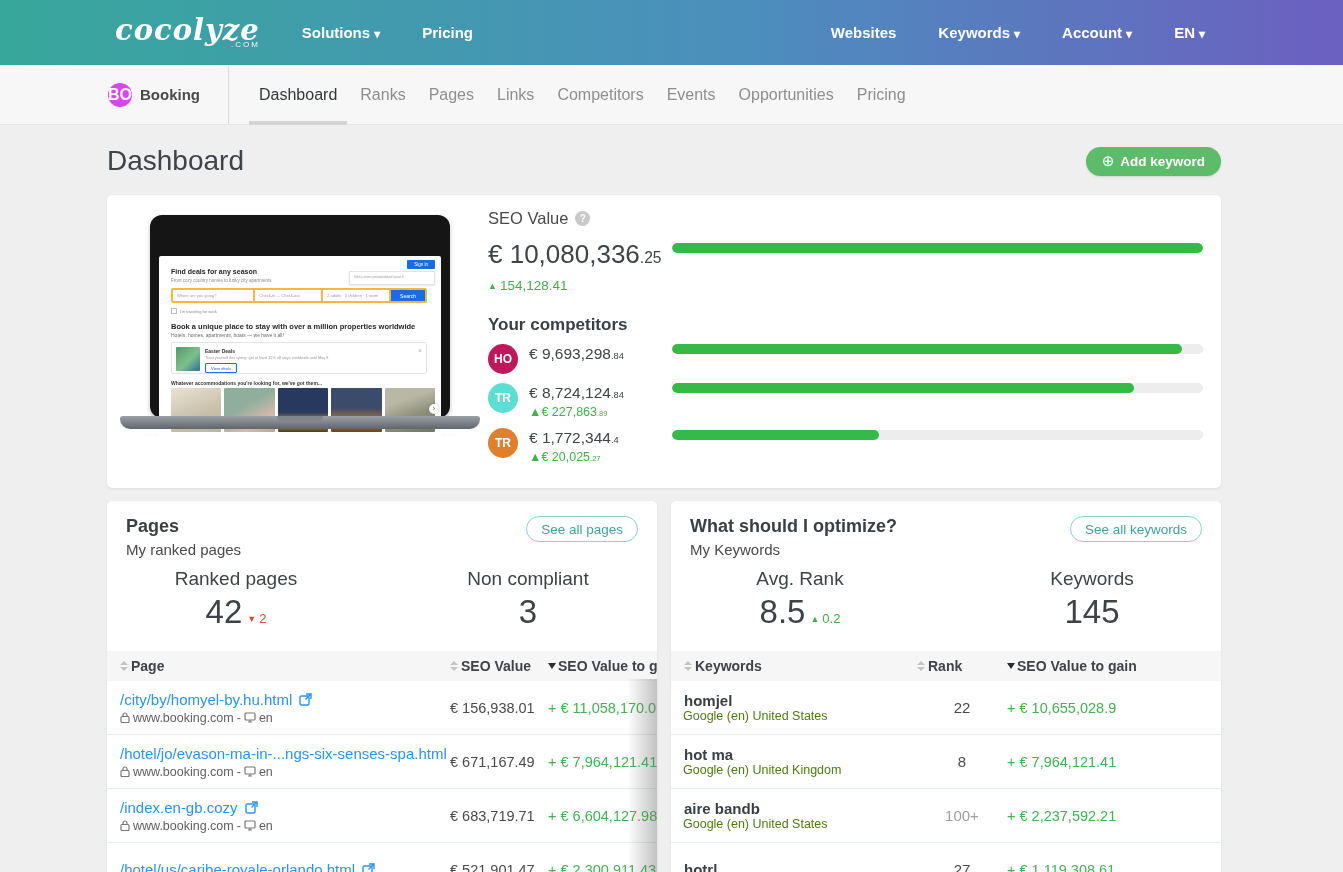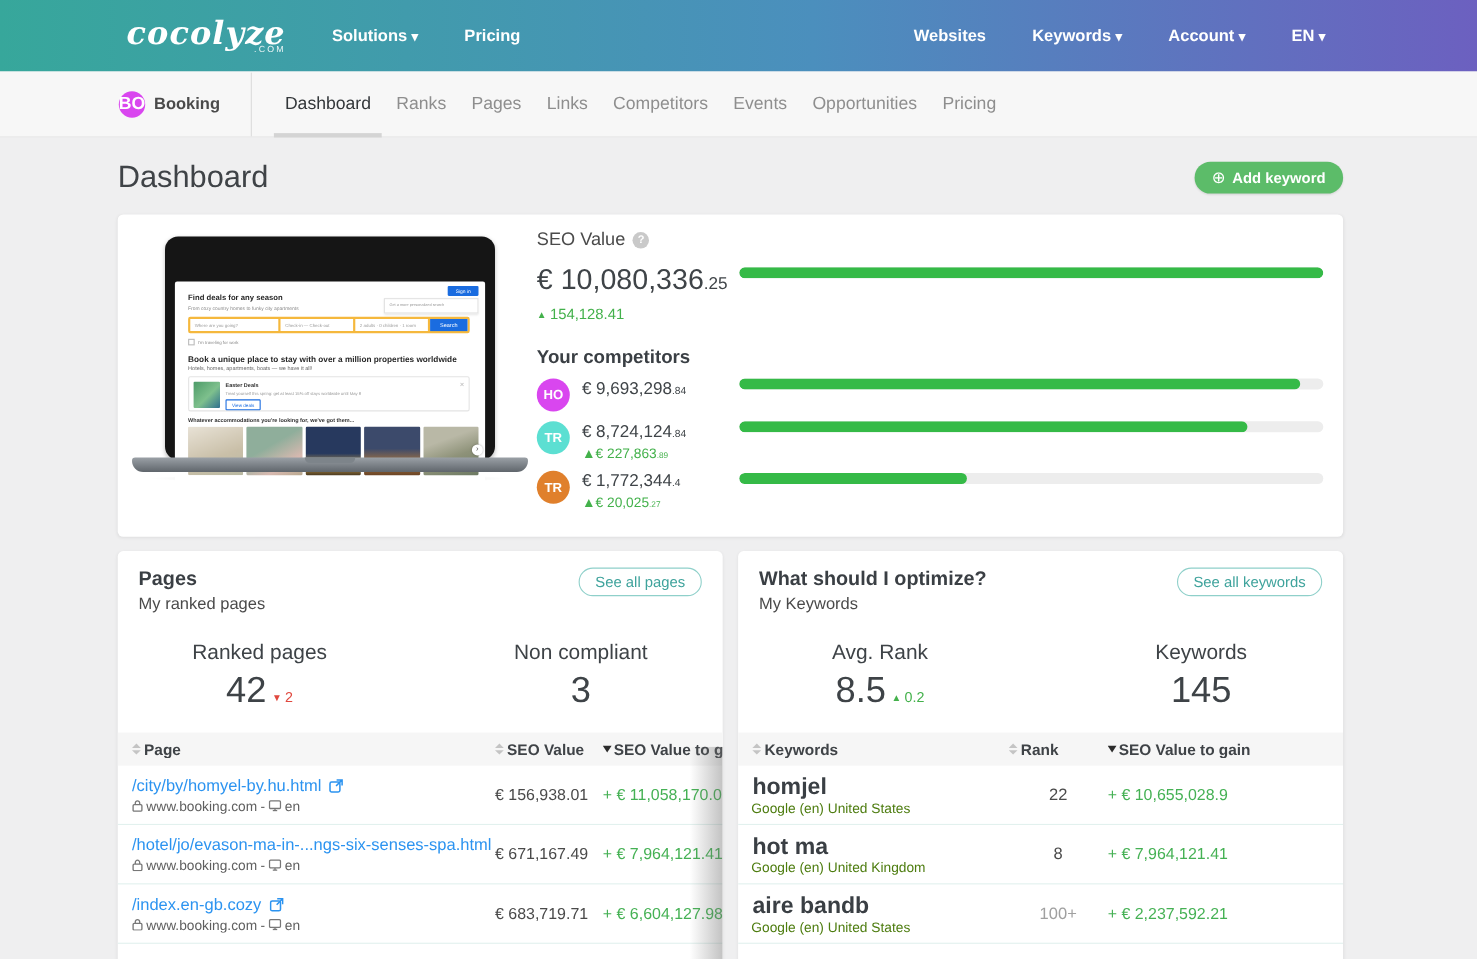--- a/index.html
+++ b/index.html
@@ -96,40 +96,40 @@
   .help-icon { width:15px; height:15px; border-radius:50%; background:#c9c9c9; color:#fff; font-size:10px; font-weight:bold;
                display:inline-flex; align-items:center; justify-content:center; margin-left:7px; cursor:pointer; }
   .seo-value { margin-top:11px; font-size:26px; color:#3f4448; }
   .dec { font-size:60%; }
   .delta { color:#43b14b; font-size:13.5px; margin-top:8px; }
   .delta .arrow, .stat-delta .arrow { font-size:9px; vertical-align:1px; margin-right:3px; }
   .competitors-title { margin-top:22px; font-size:17px; font-weight:bold; color:#3a3f44; }
   .competitor { display:flex; margin-top:9px; }
   .avatar { width:30px; height:30px; border-radius:50%; color:#fff; font-size:12px; font-weight:bold;
             display:flex; align-items:center; justify-content:center; flex-shrink:0; }
-  .avatar.purple { background:#d946ef; }
+  .avatar.purple { background:#be185d; }
   .avatar.teal { background:#5cdfd2; }
   .avatar.orange { background:#e0802c; }
   .comp-text { margin-left:11px; }
   .comp-value { font-size:15.5px; color:#3f4448; margin-top:1px; }
   .comp-delta { font-size:12.5px; color:#43b14b; margin-top:3px; }
   .bars { position:absolute; left:565px; top:0; width:531px; height:100%; }
   .bar-track { position:absolute; left:0; width:100%; height:10px; border-radius:5px; background:#ededed; overflow:hidden; }
   .bar-fill { height:100%; border-radius:5px; background:#35ba47; }
   .bt1 { top:48px; } .bt2 { top:149px; } .bt3 { top:188px; } .bt4 { top:235px; }
 
   
   .cards-row { display:flex; gap:14px; }
   .half-card { flex:1; min-height:420px; position:relative; overflow:hidden; }
   .card-head { display:flex; justify-content:space-between; align-items:flex-start; padding:15px 19px 0; }
   .card-title { font-size:18px; font-weight:bold; color:#3a3f44; }
   .card-subtitle { font-size:15px; color:#4a4a4a; margin-top:4px; }
   .btn-seeall { height:26px; padding:0 14px; border-radius:14px; border:1px solid #8fd0ca; background:#fff;
                 color:#3fa39c; font-size:13.5px; cursor:pointer; font-family:inherit; white-space:nowrap; }
-  .stats { display:flex; margin:25px 0 20px;gap:34px; }
+  .stats { display:flex; margin:10px 0 20px;gap:34px; }
   .stat { flex:1; text-align:center; }
   .stat-label { font-size:19px; color:#3e4347; }
   .stat-value { font-size:33px; color:#3e4347; margin-top:3px; }
   .stat-delta { font-size:13px; margin-left:5px; }
   .stat-delta.down { color:#e0483e; } .stat-delta.up { color:#43b14b; }
 
   .tbl-header { display:grid; background:#f6f6f6; height:30px; align-items:center; font-size:14px; font-weight:bold; color:#3f4347; }
   .pages-grid { grid-template-columns:343px 98px 1fr; }
   .kw-grid { grid-template-columns:246px 90px 1fr; }
   .th { display:flex; align-items:center; cursor:pointer; white-space:nowrap; overflow:hidden; }
@@ -142,21 +142,21 @@
                 border-top:6px solid #2c2c2c; margin-right:2px; }
   .trow { display:grid; height:54px; border-bottom:1px solid #e2f1ee; align-items:center; cursor:pointer; }
   .cell-page { padding-left:13px; overflow:hidden; }
   .page-link { color:#2b93f0; font-size:15px; white-space:nowrap; display:flex; align-items:center; }
   .ext-icon { margin-left:7px; flex-shrink:0; }
   .page-sub { font-size:12.5px; color:#5f5f5f; margin-top:3px; display:flex; align-items:center;text-align:right; }
   .page-sub svg { margin-right:3px; }
   .page-sub .dash { margin:0 3px; }
   .cell-val { font-size:14.5px; color:#4a4a4a; }
   .cell-gain { font-size:14.5px; color:#45b154; white-space:nowrap; overflow:hidden; }
-  .kw-name { font-size:21px; font-weight:bold; color:#3a3f44; padding-left:13px; }
+  .kw-name { font-size:15px; font-weight:bold; color:#3a3f44; padding-left:13px; }
   .kw-engine { font-size:12.5px; color:#4d7c0f; margin-top:0; padding-left:12px; }
   .cell-rank { font-size:15px; color:#4a4a4a; text-align:center; }
   .cell-rank.muted { color:#a0a0a0; }
   .scroll-shadow { position:absolute; top:178px; right:0; bottom:0; width:30px; pointer-events:none;
                    background:linear-gradient(to right, rgba(110,110,110,0), rgba(110,110,110,.42)); }
 </style>
 </head>
 <body>
 
 <header class="topnav">

